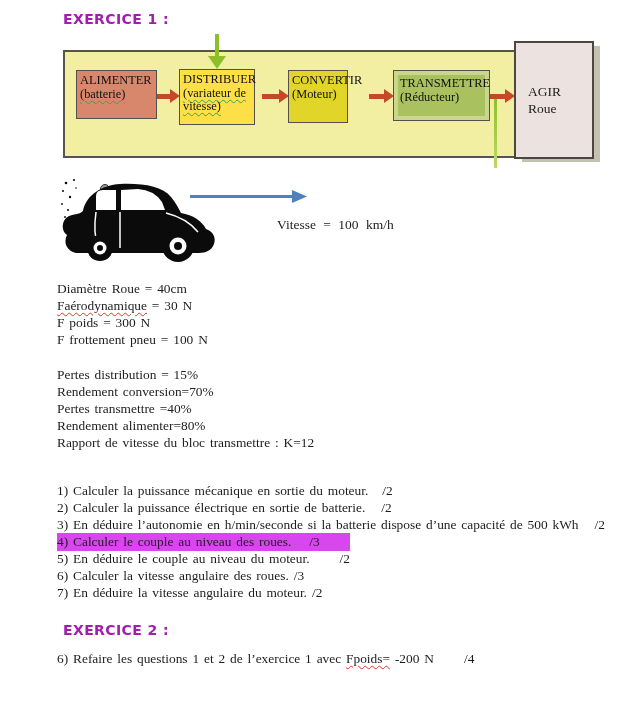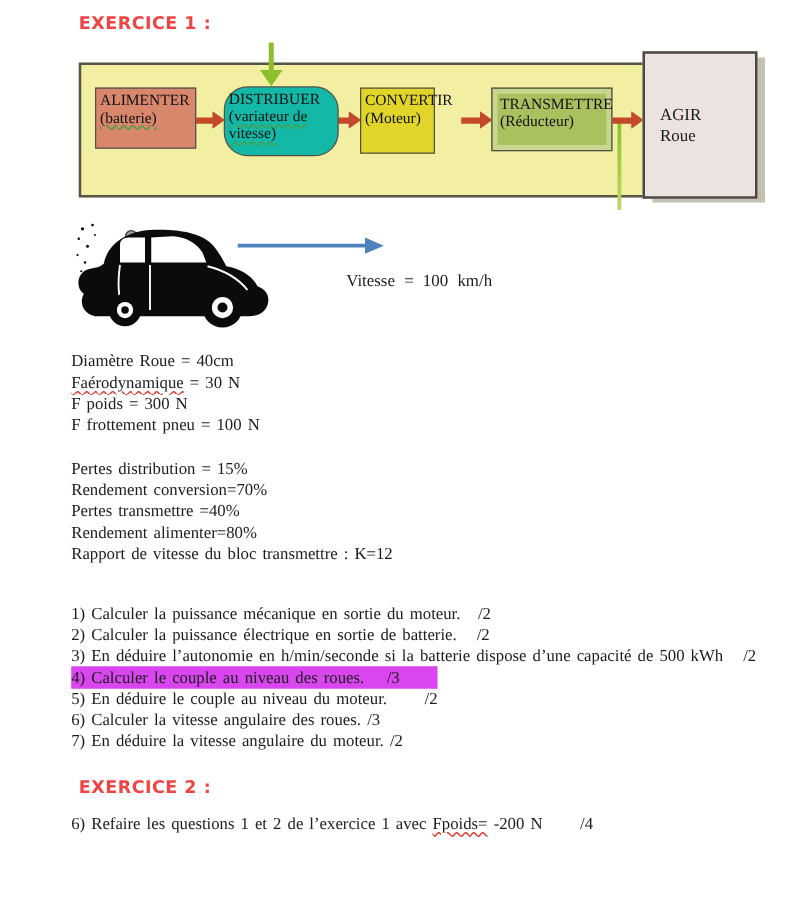--- a/index.html
+++ b/index.html
@@ -4,39 +4,39 @@
 <style>
   html,body{margin:0;padding:0;}
   body{
     width:643px;height:718px;background:#ffffff;position:relative;overflow:hidden;
     font-family:"Liberation Serif", serif;color:#1c1c1c;
   }
   .abs{position:absolute;}
   
   .ex-title{
     font-family:"DejaVu Sans", sans-serif;font-weight:bold;font-size:14px;
-    color:#ef4444;letter-spacing:0.4px;margin:0;white-space:nowrap;
+    color:#a21caf;letter-spacing:0.4px;margin:0;white-space:nowrap;
   }
   
   .band{
     left:63px;top:50px;width:535px;height:108px;background:#f2efa2;
     border:2px solid #57554a;box-sizing:border-box;
   }
   .block{
     box-sizing:border-box;border:1.5px solid #53514a;padding:3px 2px 2px 3px;
     font-size:12.4px;line-height:13.6px;color:#111;
   }
   .block .blabel{display:block;}
   .block .bsub{display:block;}
   .b0{left:76px;top:70px;width:81px;height:49px;background:#d8876d;}
-  .b1{left:179px;top:69px;width:92px;height:56px;background:#14b8a6;border-radius:19px;}
+  .b1{left:179px;top:69px;width:76px;height:56px;background:#fde047;}
   .b2{left:288px;top:70px;width:60px;height:53px;background:#e1d52a;}
   .b3{left:393px;top:70px;width:97px;height:51px;background:#a9c15f;box-shadow:inset 0 0 0 4px #c9d68e;padding:6px 2px 2px 6px;}
   .agir{
-    left:514px;top:41px;width:92px;height:118px;background:#ece3e1;
+    left:514px;top:41px;width:80px;height:118px;background:#ece3e1;
     border:2px solid #4a4840;box-sizing:border-box;
     box-shadow:7px 4px 0 -1px #c6c0b1;
     display:flex;flex-direction:column;justify-content:center;
     padding-left:12px;font-size:13.5px;line-height:17px;
   }
   .wavy-green{text-decoration-line:underline;text-decoration-style:wavy;text-decoration-color:#43a047;text-decoration-thickness:1px;text-underline-offset:2px;}
   .wavy-red{text-decoration-line:underline;text-decoration-style:wavy;text-decoration-color:#e0362c;text-decoration-thickness:1px;text-underline-offset:2px;}
   
   .rarrow{height:14px;top:89px;}
   .rarrow .stem{position:absolute;left:0;top:5px;height:5px;background:#c4492a;}

